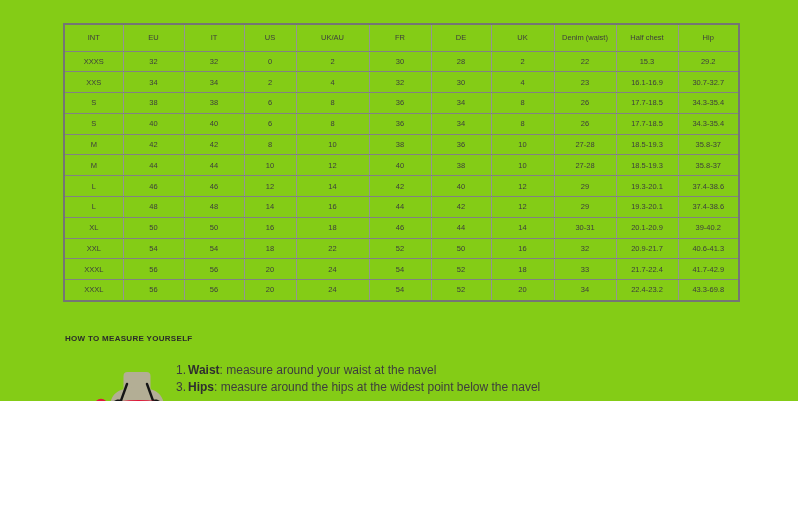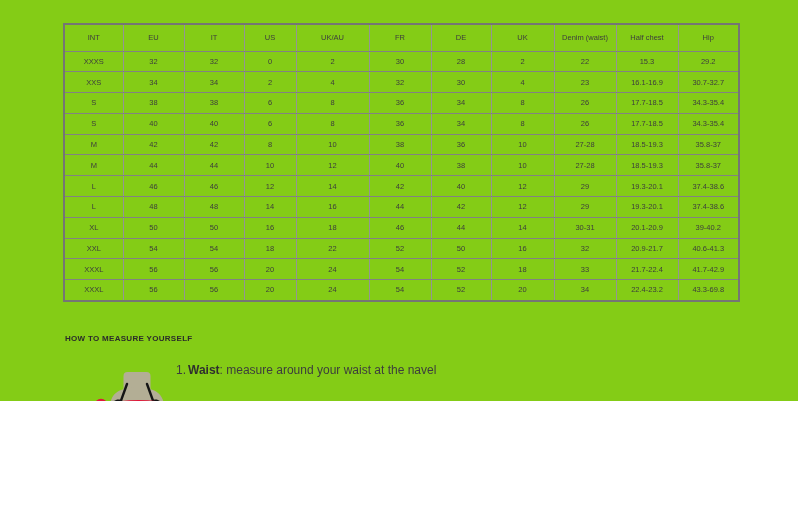--- a/index.html
+++ b/index.html
@@ -322,16 +322,17 @@
         </g>
         <g>
           <circle class="badge" cx="19.5" cy="81.5" r="6.3"></circle>
           <text class="badge-num" x="19.5" y="84.3">3</text>
         </g>
       </svg>
     </div>
 
     <ol class="steps">
       <li class="step"><span class="num">1.</span><strong>Waist</strong><span>: measure around your waist at the navel</span></li>
+      <li class="step"><span class="num">3.</span><strong>Hips</strong><span>: measure around the hips at the widest point below the navel</span></li>
     </ol>
   </section>
 
 </div>
 
 </body></html>

